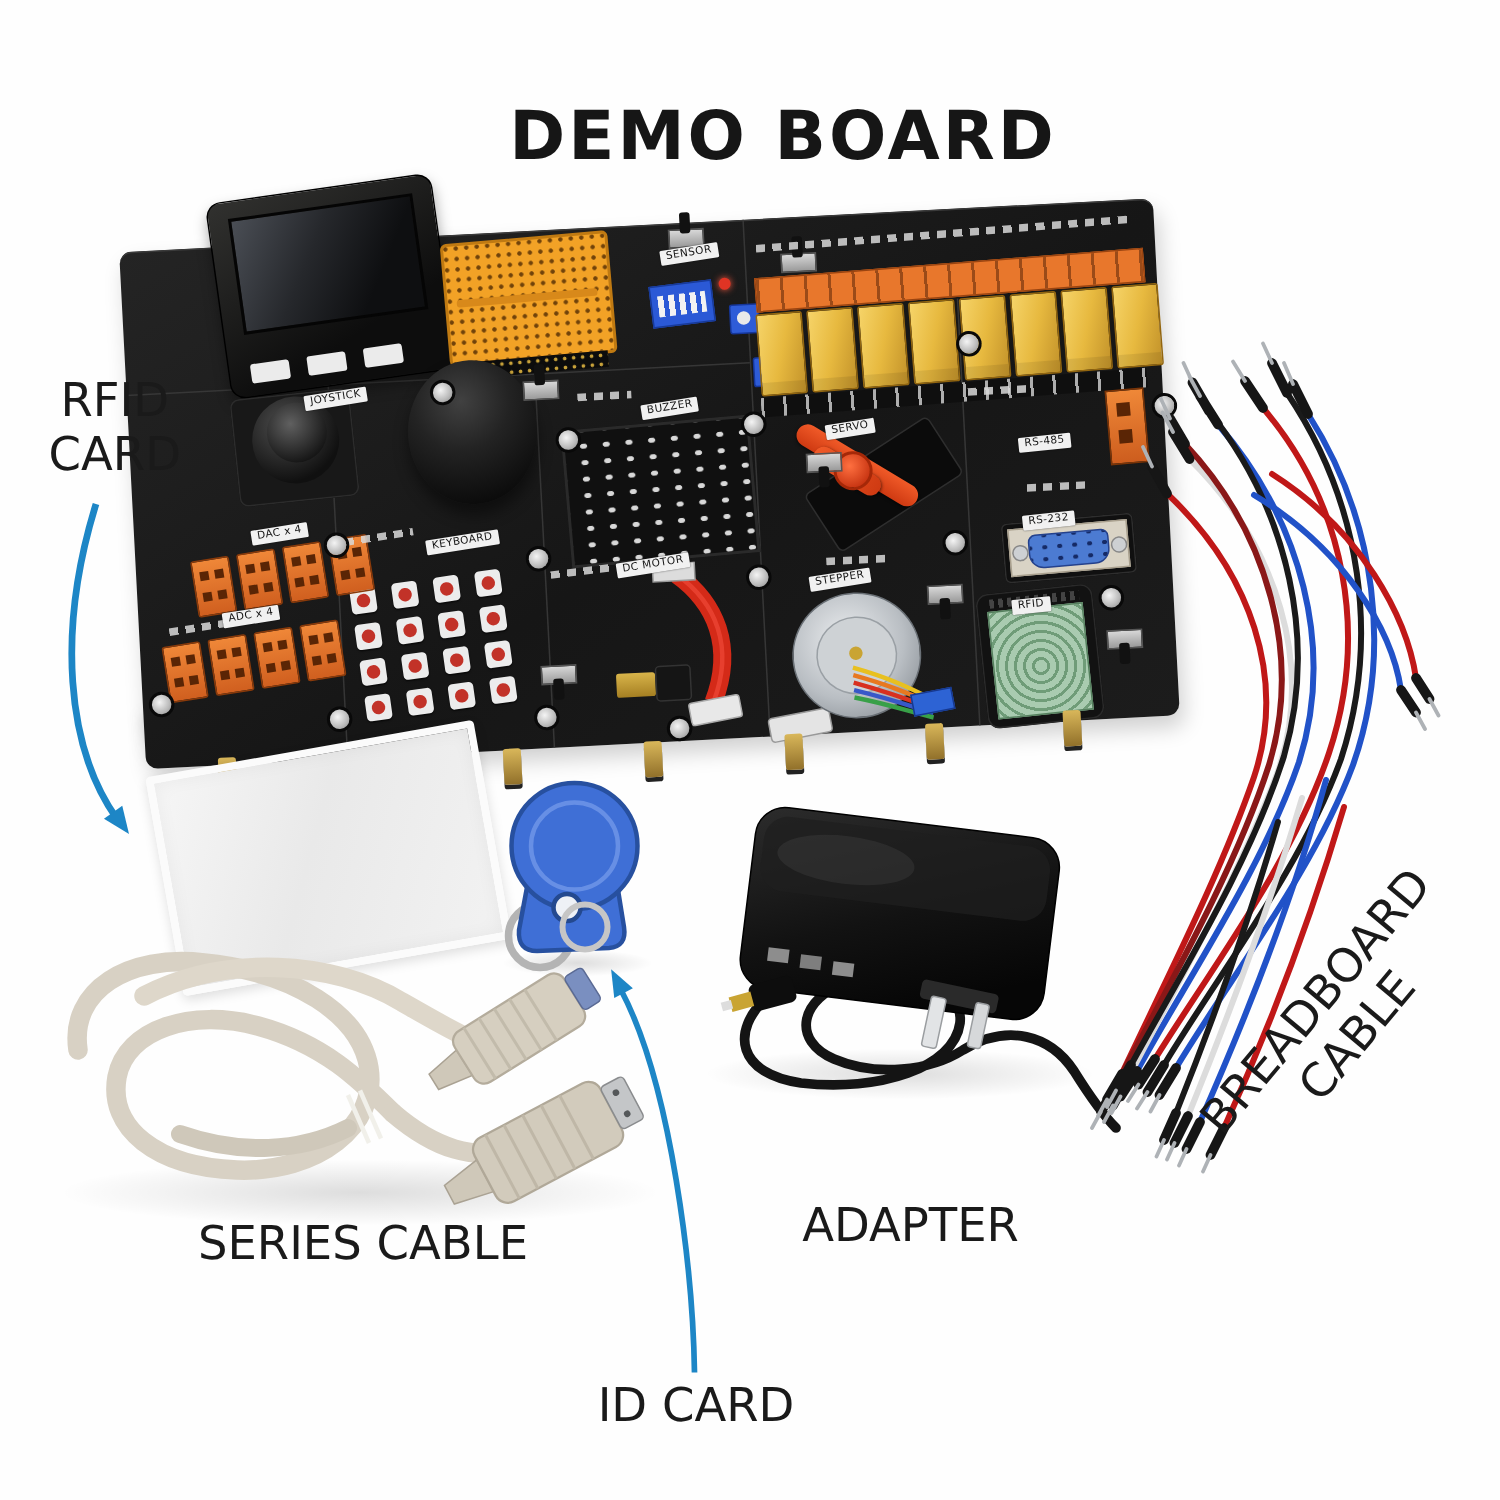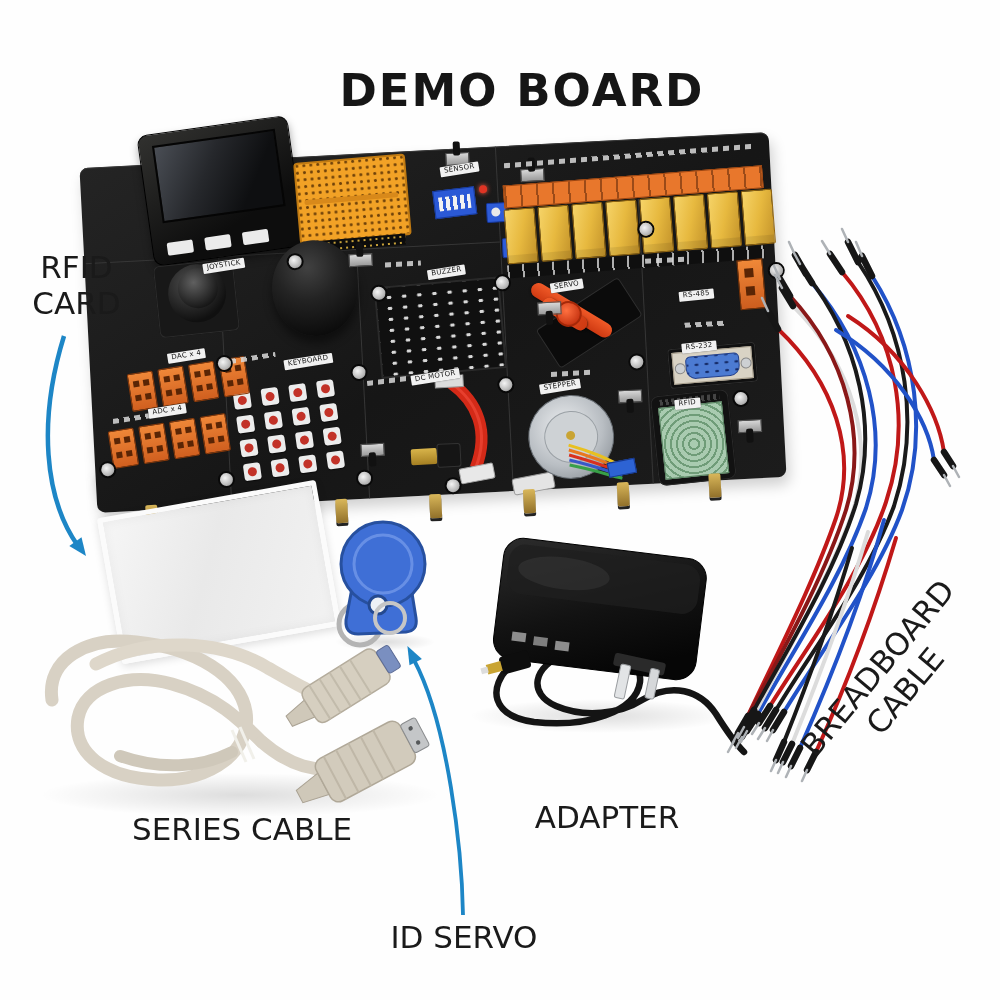--- a/index.html
+++ b/index.html
@@ -425,15 +425,15 @@
     <span>BREADBOARD</span>
     <span>CABLE</span>
   </div>
   <div class="abs callout" id="lbl-rs232">
     <span>SERIES CABLE</span>
   </div>
   <div class="abs callout" id="lbl-power">
     <span>ADAPTER</span>
   </div>
   <div class="abs callout" id="lbl-idcard">
-    <span>ID SERVO</span>
+    <span>ID CARD</span>
   </div>
 </div>
 
 </body></html>

